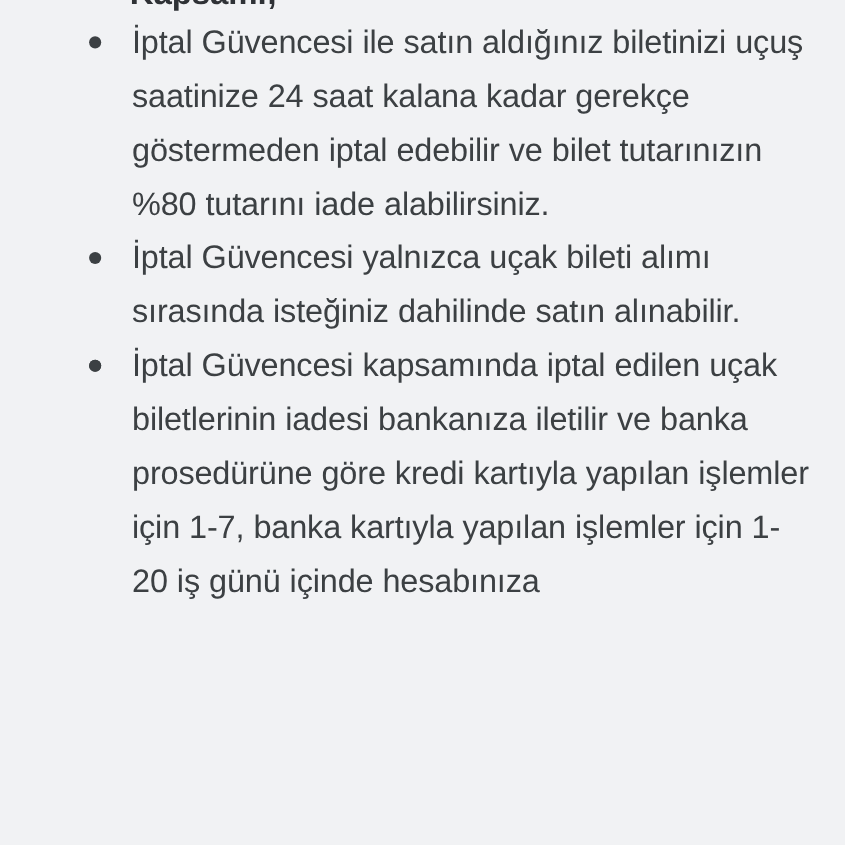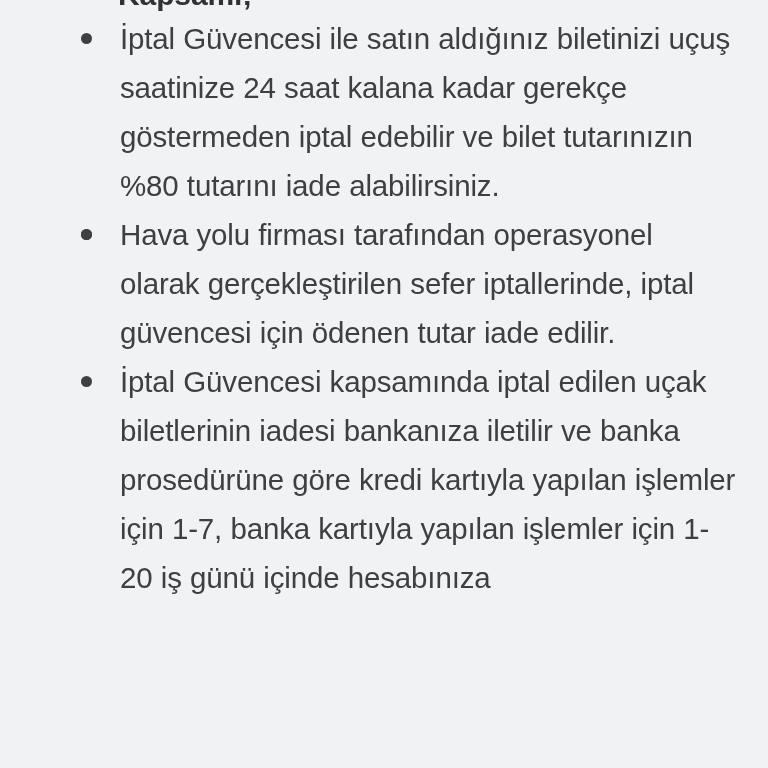--- a/index.html
+++ b/index.html
@@ -86,29 +86,29 @@
 
     <h2 class="section-heading">Kapsamı;</h2>
 
     <ul class="bullet-list">
 
       <li class="bullet-item">
         <span class="bullet-dot"></span>
         <span class="bullet-text">İptal Güvencesi ile satın aldığınız biletinizi uçuş saatinize 24 saat kalana kadar gerekçe göstermeden iptal edebilir ve bilet tutarınızın %80 tutarını iade alabilirsiniz.</span>
       </li>
 
+      <li class="bullet-item">
+        <span class="bullet-dot"></span>
+        <span class="bullet-text">İptal Güvencesi yalnızca uçak bileti alımı sırasında isteğiniz dahilinde satın alınabilir.</span>
+      </li>
 
       <li class="bullet-item">
         <span class="bullet-dot"></span>
       </li>
 
-      <li class="bullet-item">
-        <span class="bullet-dot"></span>
-        <span class="bullet-text">Hava yolu firması tarafından operasyonel olarak gerçekleştirilen sefer iptallerinde, iptal güvencesi için ödenen tutar iade edilir.</span>
-      </li>
 
       <li class="bullet-item">
         <span class="bullet-dot"></span>
         <span class="bullet-text">İptal Güvencesi kapsamında iptal edilen uçak biletlerinin iadesi bankanıza iletilir ve banka prosedürüne göre kredi kartıyla yapılan işlemler için 1-7, banka kartıyla yapılan işlemler için 1-20 iş günü içinde hesabınıza</span>
       </li>
 
     </ul>
   </div>
 </div>
 

